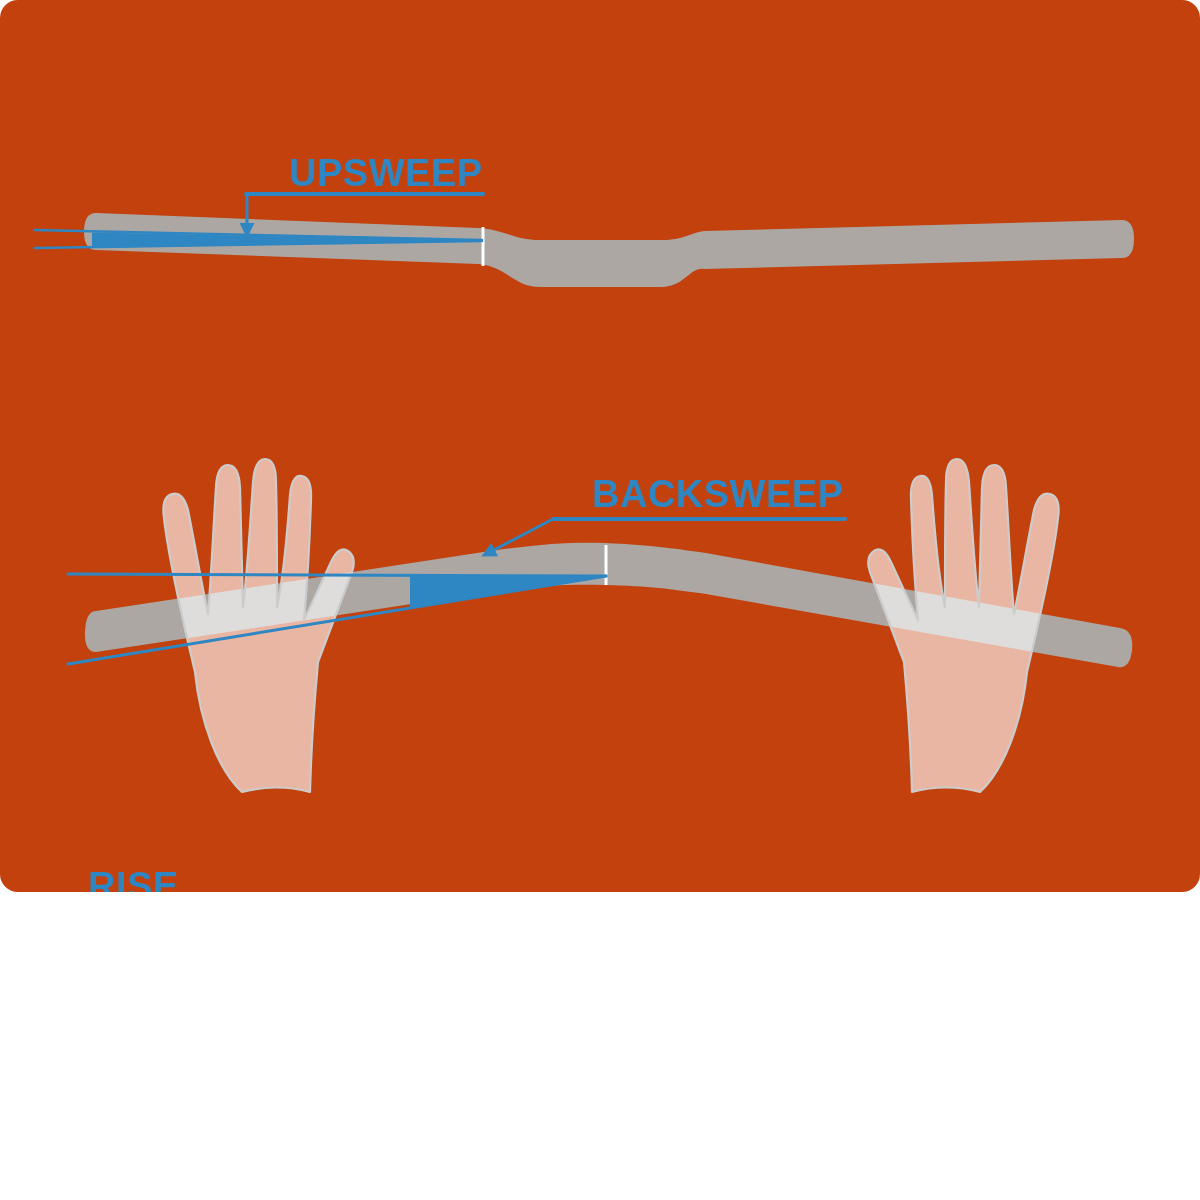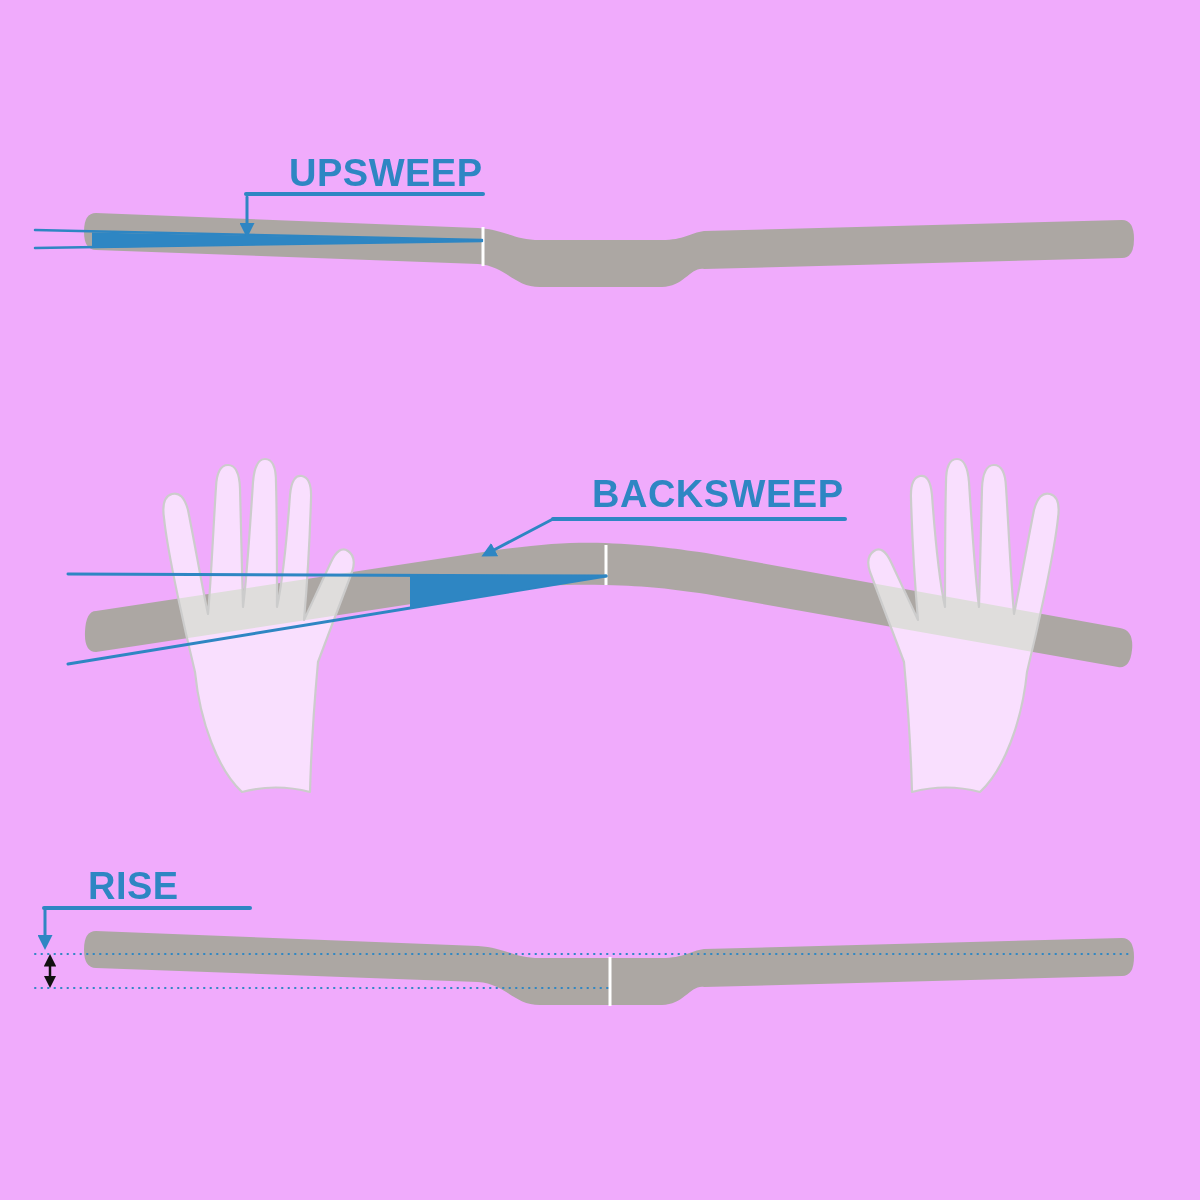--- a/index.html
+++ b/index.html
@@ -1,21 +1,22 @@
 <!DOCTYPE html>
 <html><head>
 <meta charset="utf-8">
 <style>
   html,body{margin:0;padding:0;background:#ffffff;}
   .stage{
     position:relative;
-    width:1200px;height:1200px;
-    background:#f0abfc;
+    width:1200px;height:892px;
+    background:#c2410c;
     font-family:"Liberation Sans",sans-serif;
     overflow:hidden;
+    border-radius:18px;
   }
   svg{display:block;}
   text.lbl{
     font-family:"Liberation Sans",sans-serif;
     font-weight:bold;
     font-size:38px;
     letter-spacing:0.5px;
   }
   .hand{
     fill:rgba(255,255,255,0.62);

